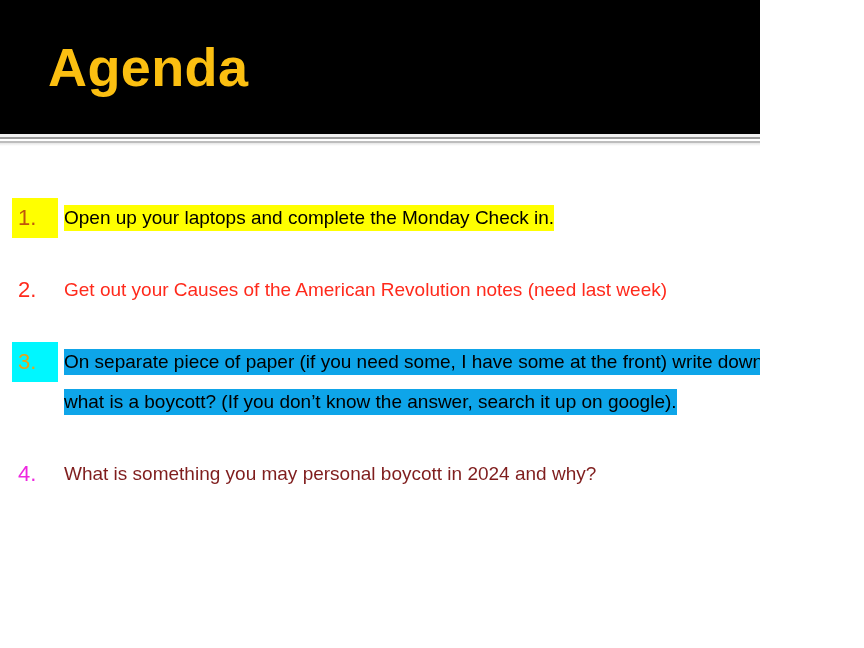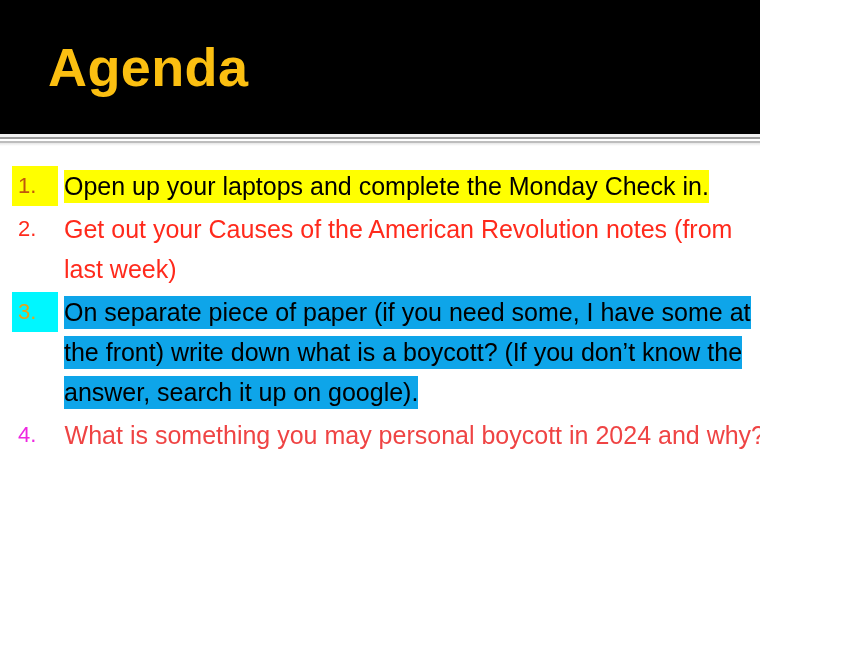--- a/index.html
+++ b/index.html
@@ -105,35 +105,36 @@
     position: absolute;
     left: 18px;
     top: 4px;
     width: 40px;
     font-size: 22px;
     line-height: 32px;
     text-align: left;
   }
   .item-text {
     display: block;
-    font-size: 25px;
+    font-size: 19px;
     line-height: 40px;
     padding-right: 99px;
+    margin-top: 32px;
   }
   .item-text .hl {
     
     box-decoration-break: clone;
     -webkit-box-decoration-break: clone;
     padding: 2px 0 3px 0;
   }
 
   
   .txt-black   { color: #000000; }
   .txt-red     { color: #FF2A1C; }
-  .txt-magenta { color: #ef4444; text-align: right; }
+  .txt-magenta { color: #7f1d1d; }
 
   .mark-brown  { color: #C0560C; }
   .mark-red    { color: #FF2A1C; }
   .mark-gold   { color: #E8A317; }
   .mark-magenta{ color: #EE27E0; }
 
   .hl-yellow { background: #FFFF00; }
   .hl-cyan   { background: #0ea5e9; }
   .hl-none   { background: transparent; }
 
@@ -173,21 +174,21 @@
     <ol class="agenda-list">
 
       <li class="agenda-item">
         <span class="marker-chip-yellow"></span>
         <span class="item-marker mark-brown">1.</span>
         <span class="item-text txt-black"><span class="hl hl-yellow">Open up your laptops and complete the Monday Check in.</span></span>
       </li>
 
       <li class="agenda-item">
         <span class="item-marker mark-red">2.</span>
-        <span class="item-text txt-red"><span class="hl hl-none">Get out your Causes of the American Revolution notes (from last week)</span></span>
+        <span class="item-text txt-red"><span class="hl hl-none">Get out your Causes of the American Revolution notes (need last week)</span></span>
       </li>
 
       <li class="agenda-item">
         <span class="marker-chip-cyan"></span>
         <span class="item-marker mark-gold">3.</span>
         <span class="item-text txt-black"><span class="hl hl-cyan">On separate piece of paper (if you need some, I have some at the front) write down what is a boycott? (If you don’t know the answer, search it up on google).</span></span>
       </li>
 
       <li class="agenda-item">
         <span class="item-marker mark-magenta">4.</span>

